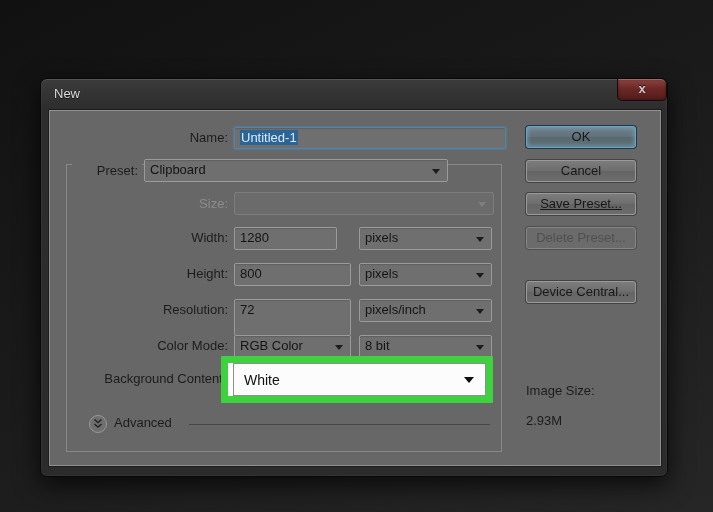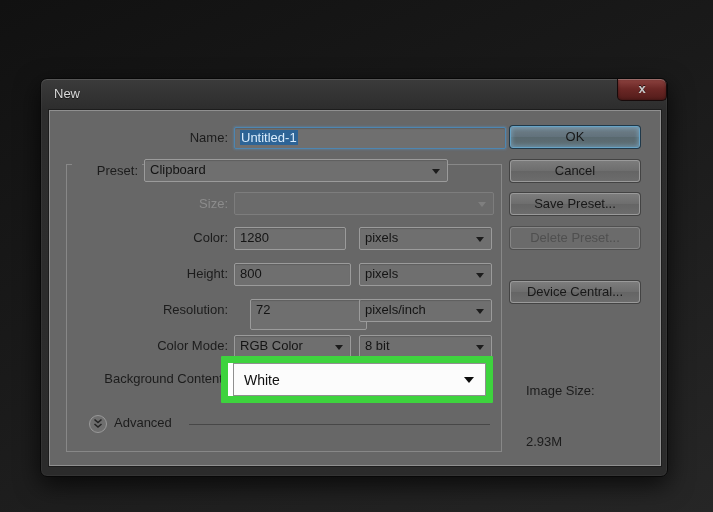--- a/index.html
+++ b/index.html
@@ -41,21 +41,21 @@
   .field.focus { border-color:#4d86b2; box-shadow: 0 0 2px 1px rgba(90,150,200,.35), inset 0 1px 1px rgba(0,0,0,.15); }
   .sel { background:#2d6496; color:#d9ecfc; padding:0 1px; }
   .dd { cursor:pointer; }
   .arr {
     position:absolute; right:7px; top:50%; margin-top:-2px; width:0; height:0;
     border-left:4px solid transparent; border-right:4px solid transparent; border-top:5px solid #1c1c1c;
   }
   .field.disabled { background:#6b6b6b; border-color:#7d7d7d; box-shadow:none; cursor:default; }
   .field.disabled .arr { border-top-color:#7f7f7f; }
   .btn {
-    position:absolute; left:460px; width:130px; height:22px;
+    position:absolute; left:476px; width:110px; height:22px;
     background: linear-gradient(#7c7c7c, #6e6e6e 48%, #656565 52%, #6c6c6c);
     border:1px solid #9a9a9a; border-radius:3px;
     color:#181818; font-size:13px; text-align:center; line-height:20px;
     box-shadow: 0 0 0 1px rgba(0,0,0,.35); cursor:pointer; white-space:nowrap;
   }
   .btn.default {
     background: linear-gradient(#70808a, #62727c 48%, #59696f 52%, #5f6f77);
     border-color:#68a4c6;
     box-shadow: 0 0 0 1px #20394a, inset 0 0 4px 1px rgba(130,190,225,.5);
   }
@@ -111,40 +111,40 @@
       <span>Clipboard</span>
       <i class="arr"></i>
     </div>
     <div class="btn" style="top:49px;">Cancel</div>
 
     <div class="lbl dim" style="left:0;width:178px;top:82px;">Size:</div>
     <div class="dd field disabled" style="left:184px;top:81px;width:260px;height:23px;">
       <span></span>
       <i class="arr"></i>
     </div>
-    <div class="btn" style="top:82px;">Save Preset...</div>
+    <div class="btn" style="top:82px;text-decoration:underline;">Save Preset...</div>
 
-    <div class="lbl" style="left:0;width:178px;top:116px;">Color:</div>
-    <div class="field" style="left:184px;top:116px;width:112px;height:23px;">1280</div>
+    <div class="lbl" style="left:0;width:178px;top:116px;">Width:</div>
+    <div class="field" style="left:184px;top:116px;width:103px;height:23px;">1280</div>
     <div class="dd field" style="left:309px;top:116px;width:133px;height:23px;">
       <span>pixels</span>
       <i class="arr"></i>
     </div>
     <div class="btn disabled" style="top:116px;">Delete Preset...</div>
 
     <div class="lbl" style="left:0;width:178px;top:152px;">Height:</div>
     <div class="field" style="left:184px;top:152px;width:117px;height:23px;">800</div>
     <div class="dd field" style="left:309px;top:152px;width:133px;height:23px;">
       <span>pixels</span>
       <i class="arr"></i>
     </div>
     <div class="btn" style="top:170px;">Device Central...</div>
 
     <div class="lbl" style="left:0;width:178px;top:188px;">Resolution:</div>
-    <div class="field" style="left:200px;top:188px;width:117px;height:31px;">72</div>
+    <div class="field" style="left:184px;top:188px;width:117px;height:37px;">72</div>
     <div class="dd field" style="left:309px;top:188px;width:133px;height:23px;">
       <span>pixels/inch</span>
       <i class="arr"></i>
     </div>
 
     <div class="lbl" style="left:0;width:178px;top:224px;text-align:right;">Color Mode:</div>
     <div class="dd field" style="left:184px;top:224px;width:117px;height:23px;">
       <span>RGB Color</span>
       <i class="arr"></i>
     </div>
@@ -164,16 +164,16 @@
     <div class="adv-circle">
       <svg width="12" height="12" viewBox="0 0 12 12">
         <path d="M2.5 1.5 L6 4.5 L9.5 1.5" fill="none" stroke="#242424" stroke-width="1.6"></path>
         <path d="M2.5 6.0 L6 9.0 L9.5 6.0" fill="none" stroke="#242424" stroke-width="1.6"></path>
       </svg>
     </div>
     <div class="adv-lbl">Advanced</div>
     <div class="divider"></div>
 
     <div class="imgsize" style="top:272px;">Image Size:</div>
-    <div class="imgsize" style="top:302px;margin-top:21px;">2.93M</div>
+    <div class="imgsize" style="top:302px;">2.93M</div>
 
   </div>
 </div>
 
 </body></html>

